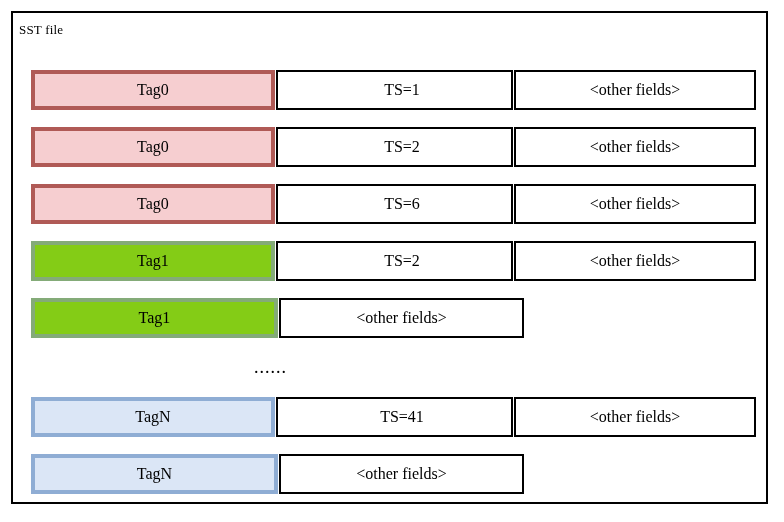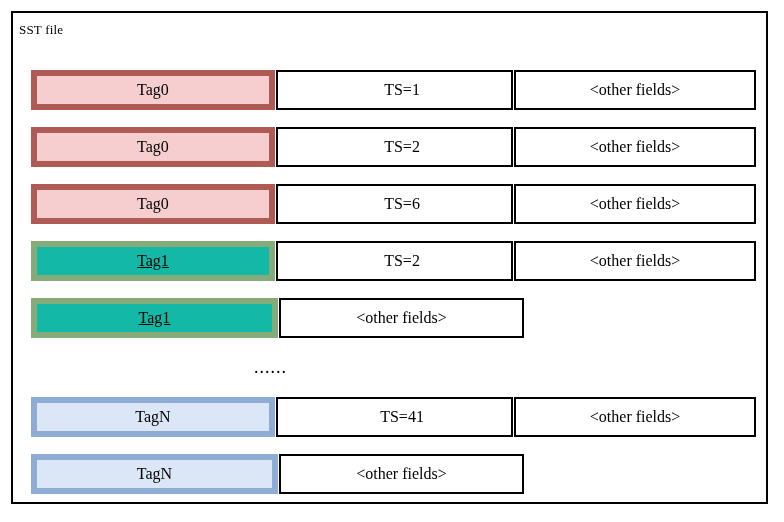--- a/index.html
+++ b/index.html
@@ -58,21 +58,21 @@
     display: flex;
     align-items: center;
     justify-content: center;
     font-size: 16px;
     line-height: 18px;
     white-space: nowrap;
   }
 
   .cell-tag {
     width: 247px;
-    border: 6px solid #0ea5e9;
+    border: 4px solid #0ea5e9;
   }
 
   .cell-ts {
     width: 240px;
     border: 2px solid #000000;
     background: #ffffff;
     margin-left: 1px;
     padding-left: 15px;
   }
 
@@ -83,23 +83,22 @@
     margin-left: 1px;
     text-align: center;
   }
 
   
   .tag-pink {
     background: #f6ced0;
     border-color: #b05a56;
   }
   .tag-green {
-    background: #14b8a6;
+    background: #84cc16;
     border-color: #84ab78;
-    text-decoration: underline;
   }
   .tag-blue {
     background: #dbe6f6;
     border-color: #8fadd4;
     text-align: right;
   }
 
   
   .ellipsis-row {
     position: relative;

